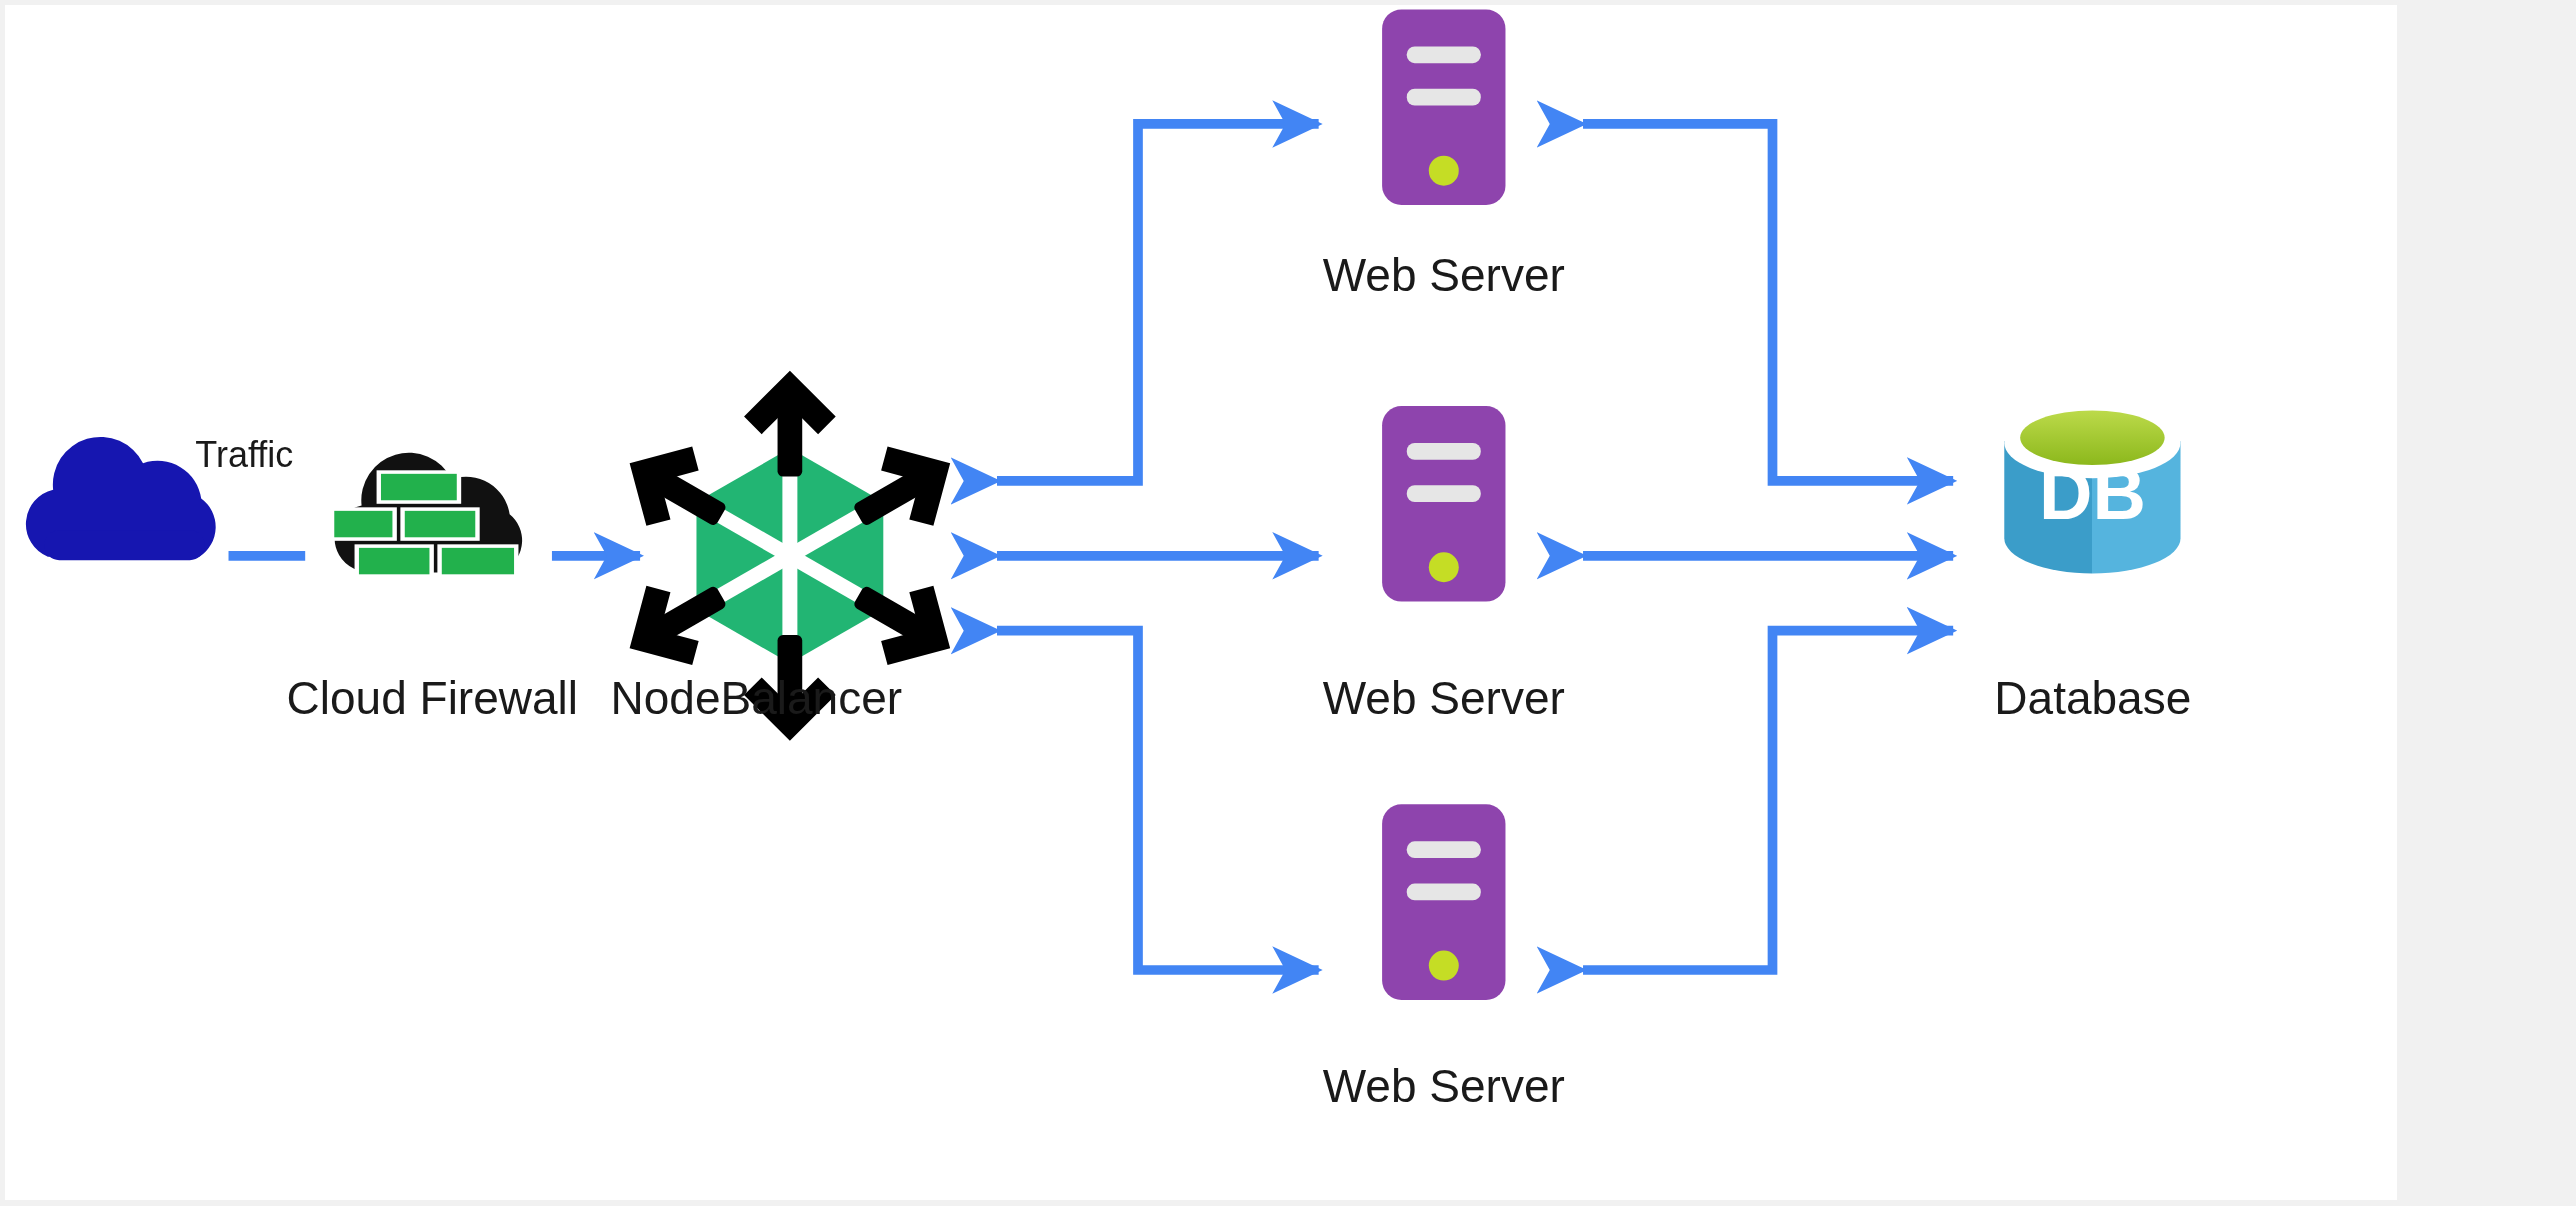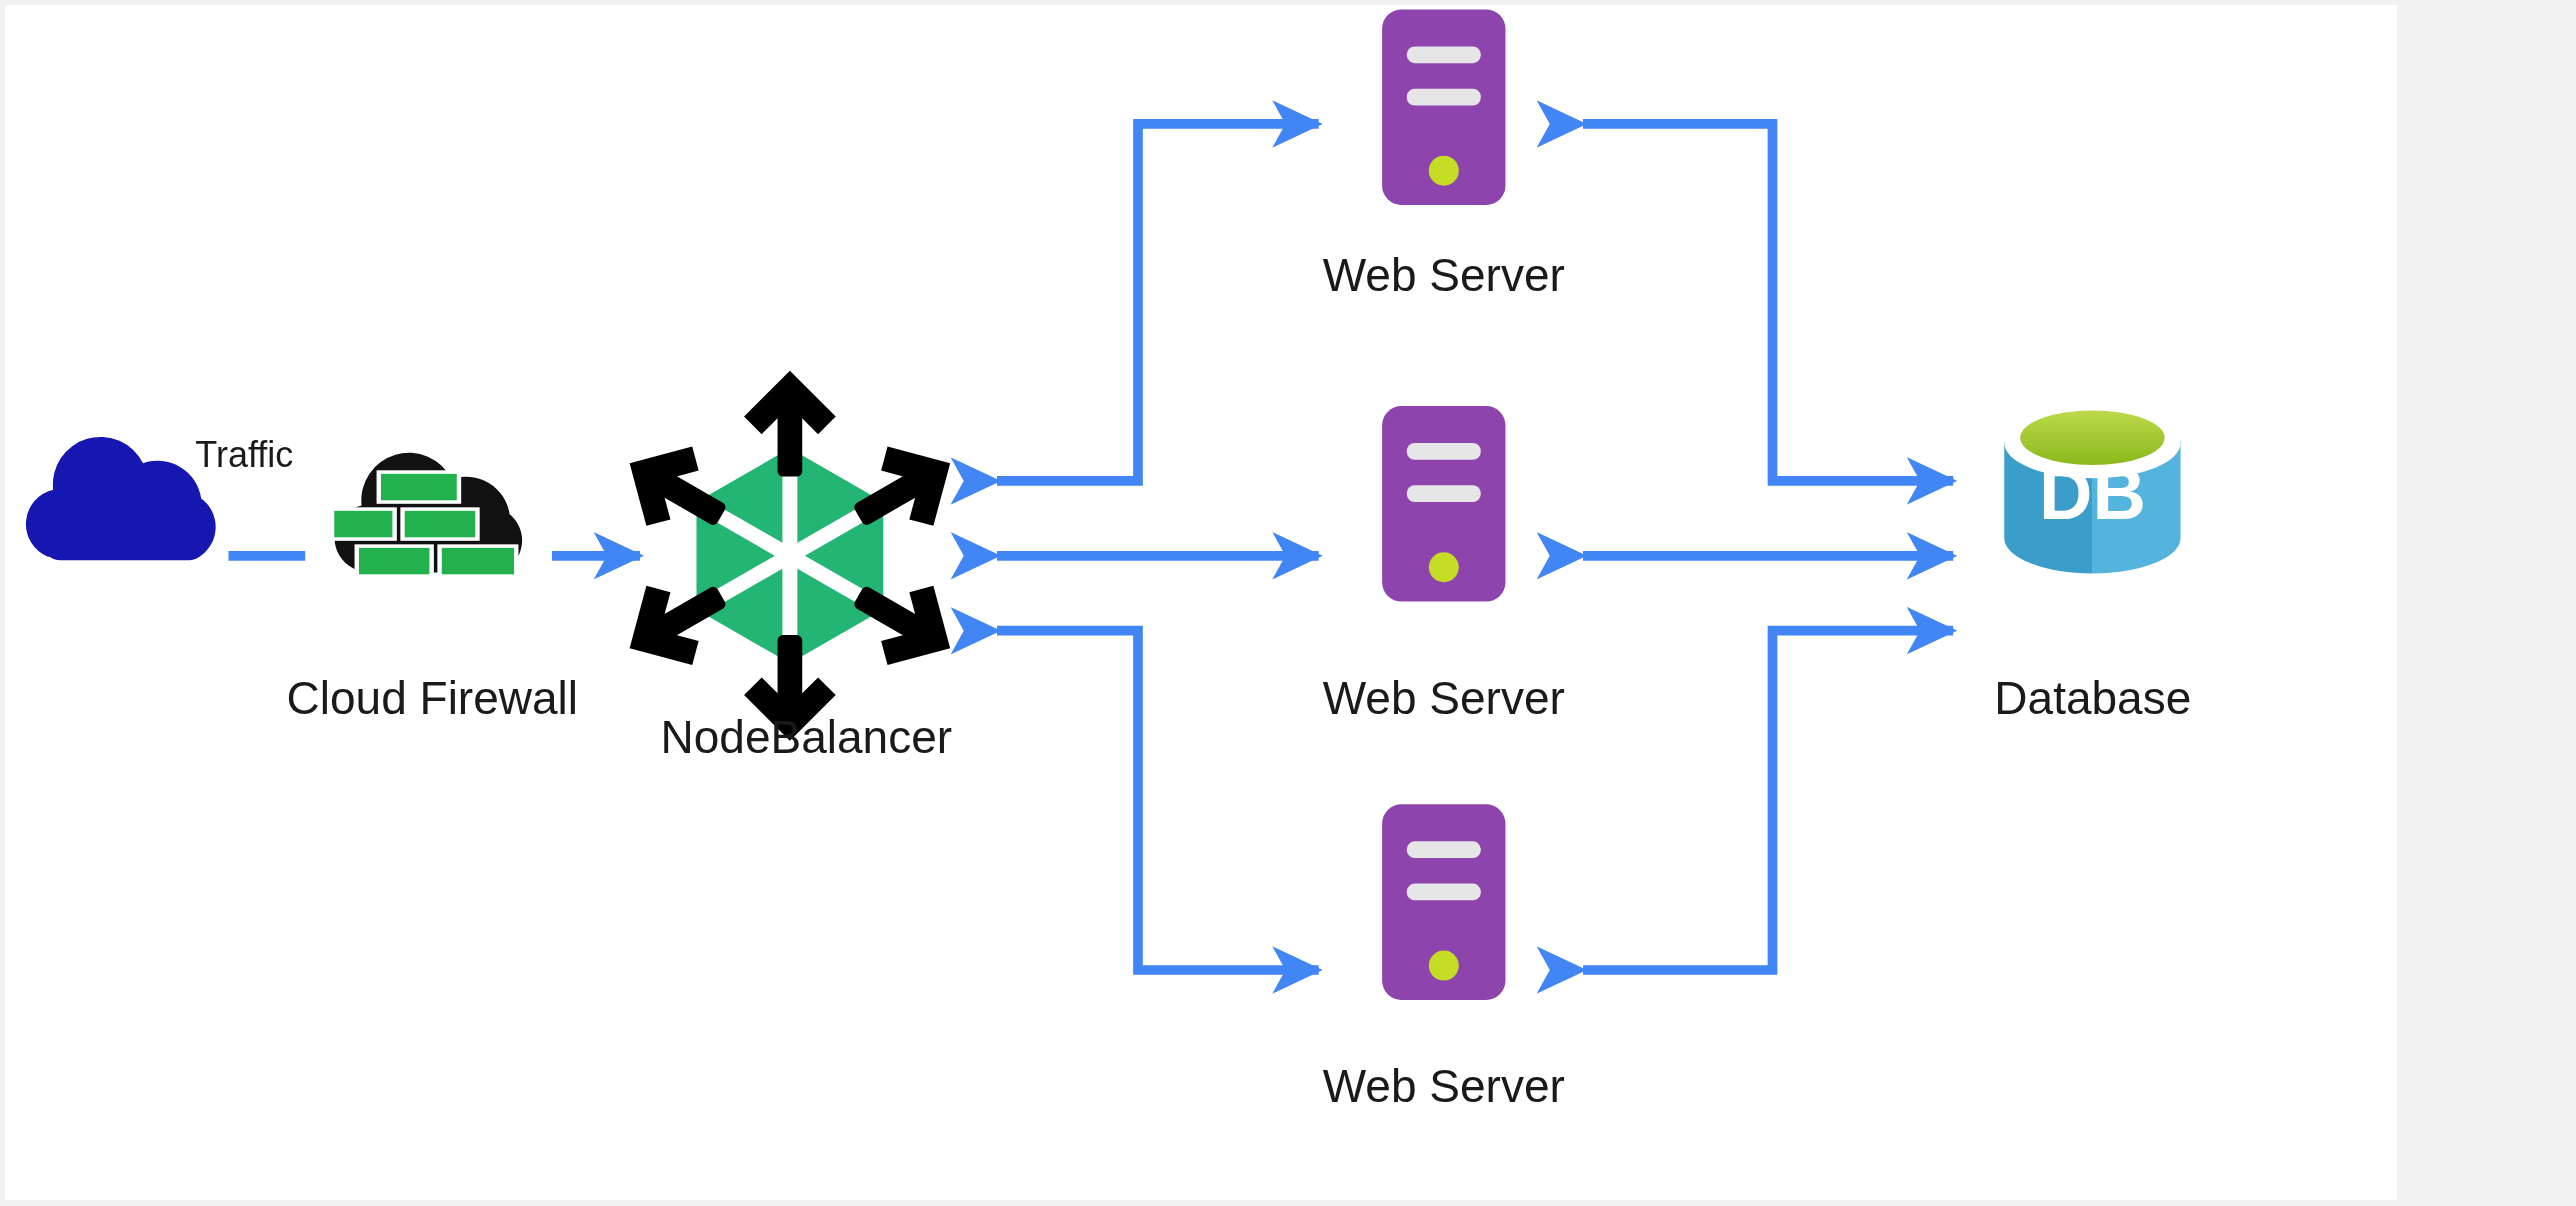--- a/index.html
+++ b/index.html
@@ -200,21 +200,21 @@
         <ellipse cx="100" cy="36" rx="82" ry="31" fill="url(#dbTop)"></ellipse>
 
         <text x="100" y="128" text-anchor="middle" font-family="Liberation Sans, sans-serif" font-size="84" font-weight="bold" fill="#ffffff">DB</text>
       </g>
     </svg>
 
     <div class="traffic-label" style="left:190px; top:432px;">Traffic</div>
 
     <div class="node-label" style="left:264px; top:670px; width:326px;">Cloud Firewall</div>
 
-    <div class="node-label" style="left:638px; top:670px; width:326px;margin-top:39px;">NodeBalancer</div>
+    <div class="node-label" style="left:588px; top:670px; width:326px;">NodeBalancer</div>
 
     <div class="node-label" style="left:1271px; top:247px; width:335px;">Web Server</div>
 
     <div class="node-label" style="left:1271px; top:670px; width:335px;">Web Server</div>
 
     <div class="node-label" style="left:1271px; top:1058px; width:335px;">Web Server</div>
 
     <div class="node-label" style="left:1929px; top:670px; width:317px;">Database</div>
 
   </div>

